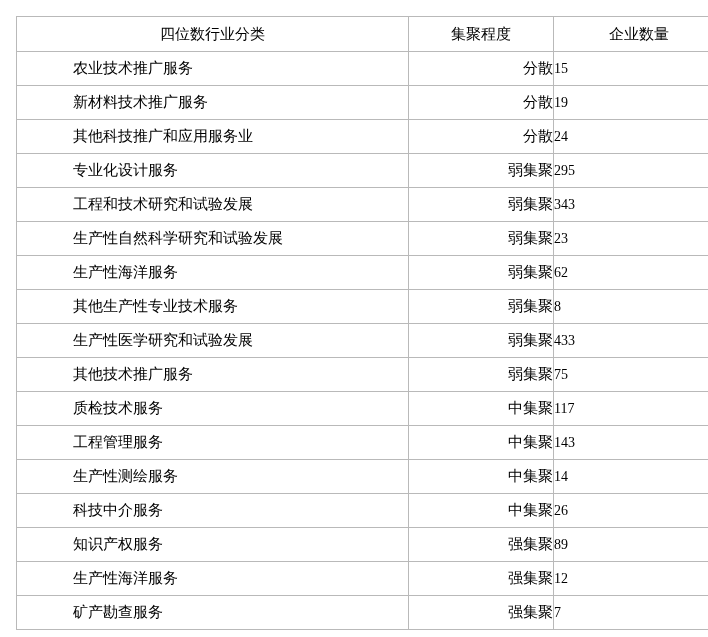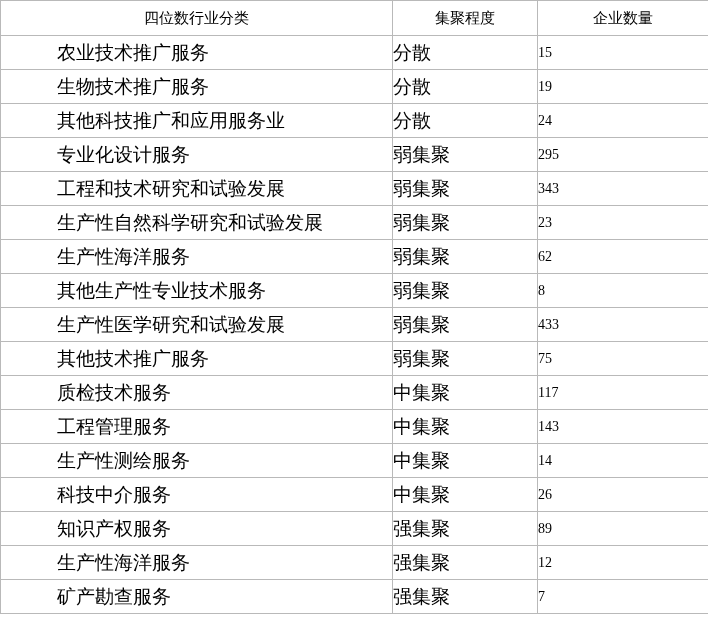--- a/index.html
+++ b/index.html
@@ -11,56 +11,56 @@
     width: 708px;
     height: 637px;
     font-family: "Liberation Serif", "DejaVu Serif", serif;
     color: #000000;
     overflow: hidden;
   }
   .table-wrap {
     width: 584px;
     height: 637px;
     box-sizing: border-box;
-    padding: 0;
+    padding: 16px;
   }
   table.data-table {
     border-collapse: collapse;
     width: 708px;
     table-layout: fixed;
   }
   table.data-table col.c1 { width: 392px; }
   table.data-table col.c2 { width: 145px; }
   table.data-table col.c3 { width: 171px; }
 
   table.data-table th,
   table.data-table td {
     border: 1px solid #b9b9b9;
     font-weight: normal;
-    font-size: 19px;
+    font-size: 15px;
     height: 33px;
     line-height: 33px;
     padding: 0;
     vertical-align: middle;
     overflow: hidden;
     white-space: nowrap;
   }
   table.data-table thead th {
     text-align: center;
     font-size: 15px;
     height: 34px;
     line-height: 34px;
   }
   table.data-table td.name-cell {
     text-align: left;
     padding-left: 56px;
     box-sizing: border-box;
   }
   table.data-table td.level-cell {
-    text-align: left;
+    text-align: right;
   }
   table.data-table td.count-cell {
     text-align: left;
     font-size: 14px;
   }
 </style>
 </head>
 <body>
 
 <div class="table-wrap">
@@ -77,21 +77,21 @@
         <th>企业数量</th>
       </tr>
     </thead>
     <tbody>
       <tr>
         <td class="name-cell">农业技术推广服务</td>
         <td class="level-cell">分散</td>
         <td class="count-cell">15</td>
       </tr>
       <tr>
-        <td class="name-cell">生物技术推广服务</td>
+        <td class="name-cell">新材料技术推广服务</td>
         <td class="level-cell">分散</td>
         <td class="count-cell">19</td>
       </tr>
       <tr>
         <td class="name-cell">其他科技推广和应用服务业</td>
         <td class="level-cell">分散</td>
         <td class="count-cell">24</td>
       </tr>
       <tr>
         <td class="name-cell">专业化设计服务</td>

